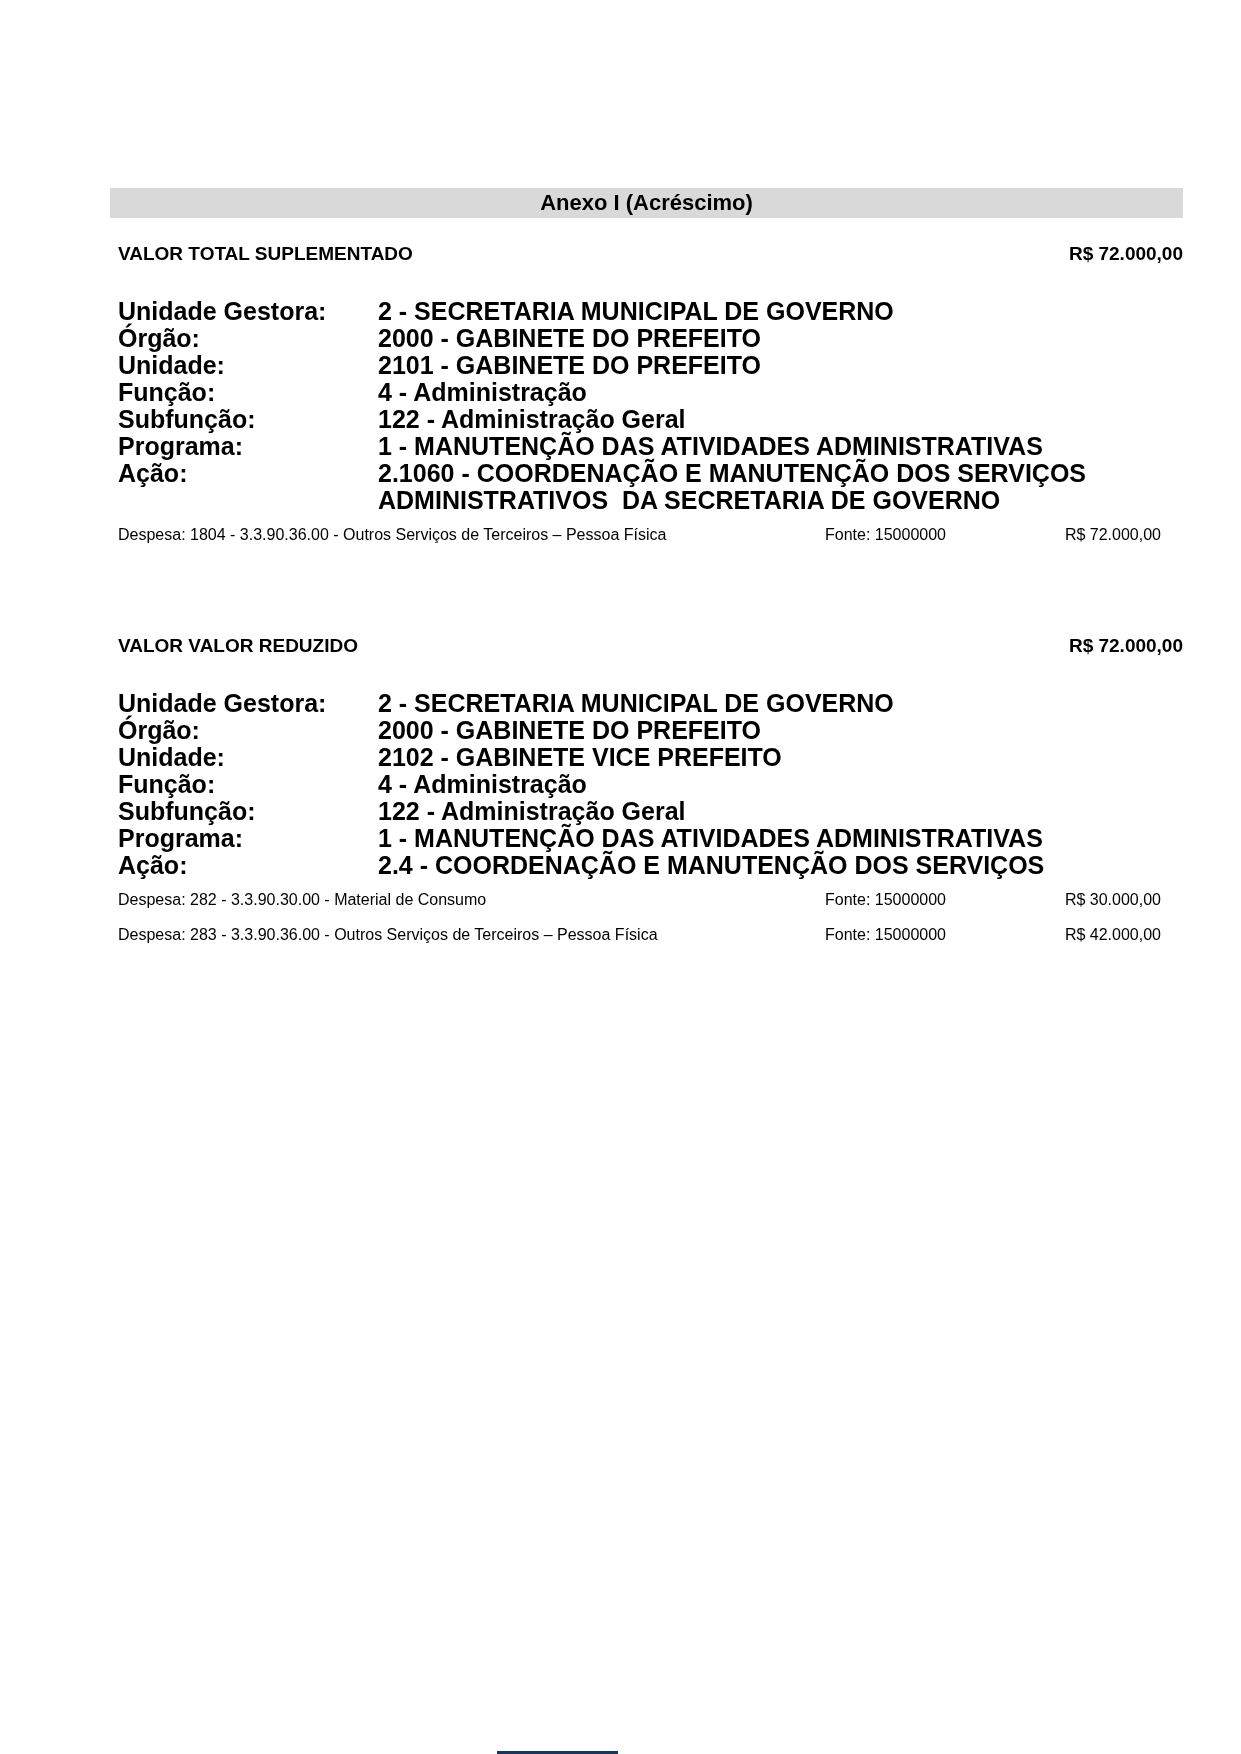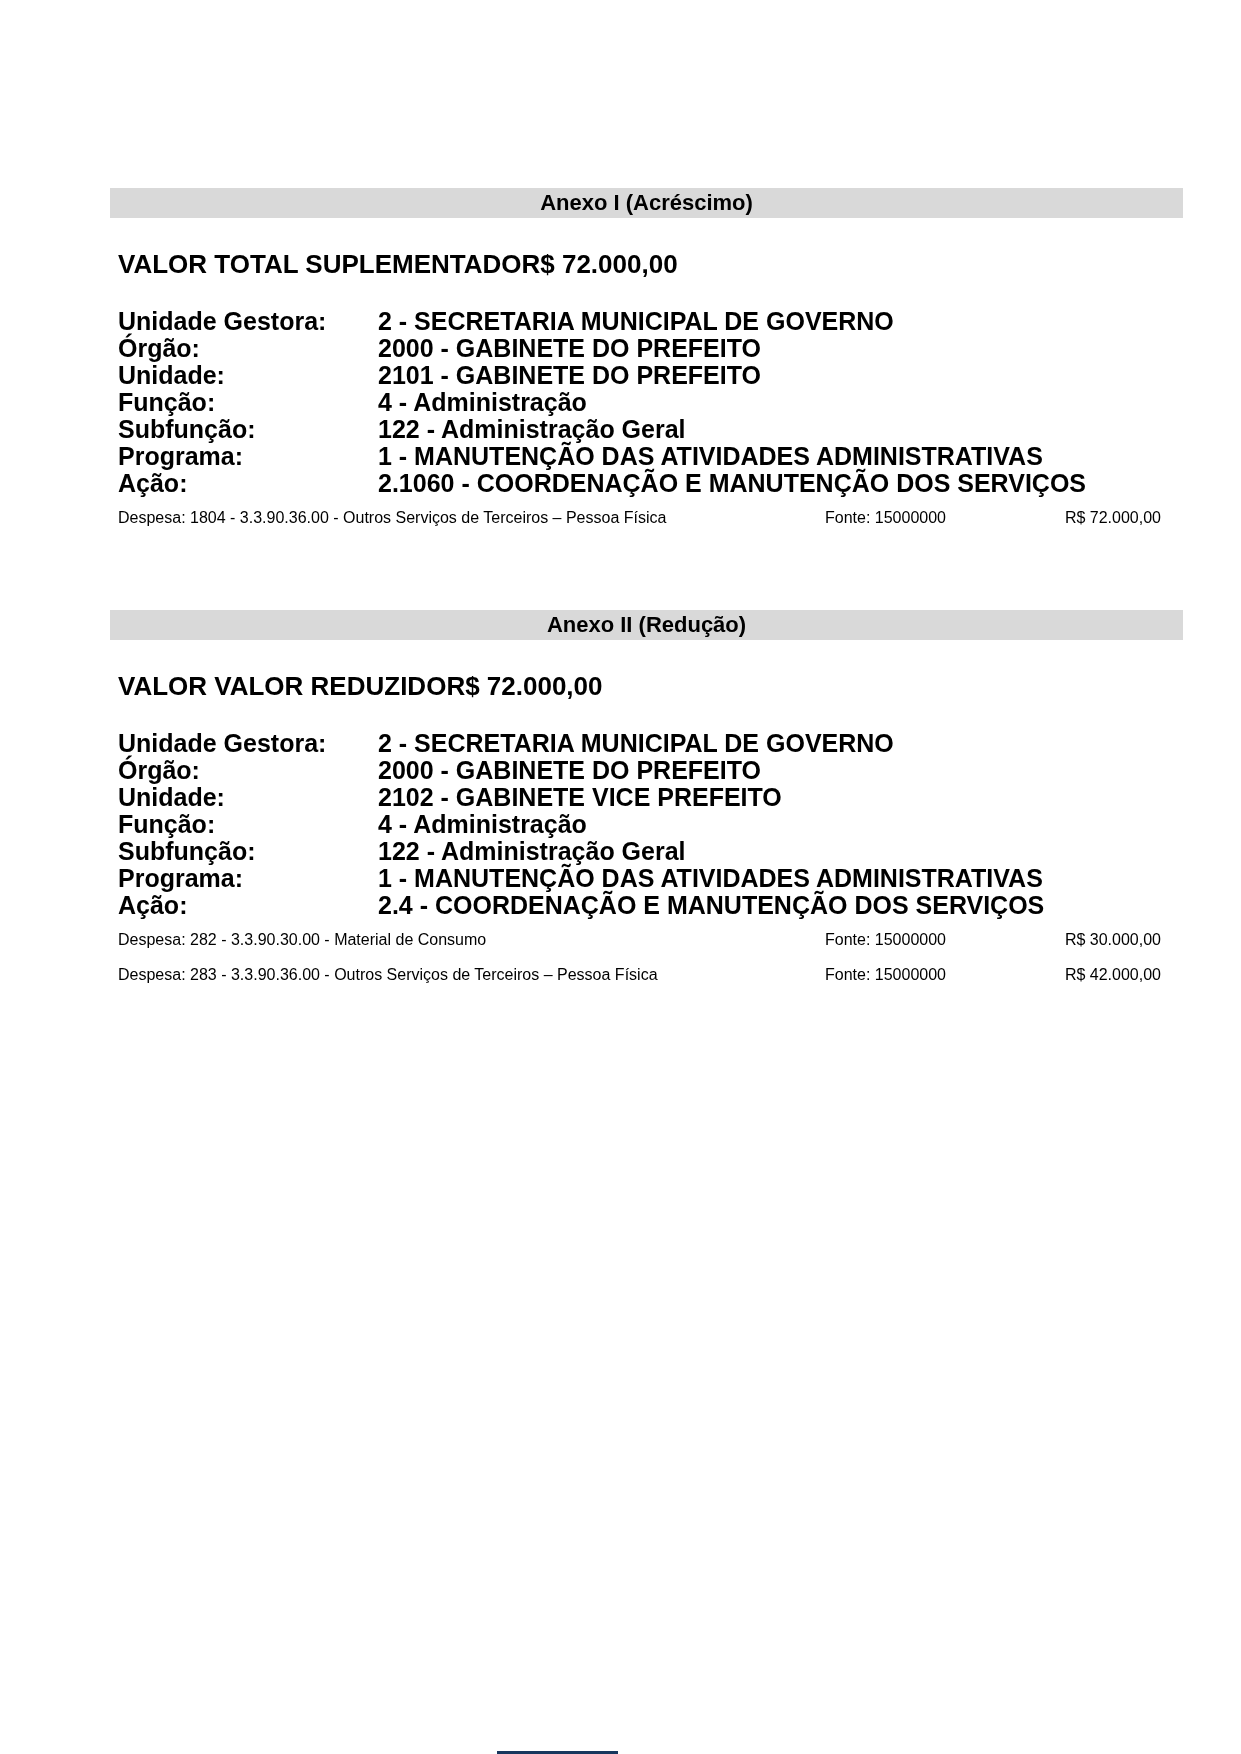--- a/index.html
+++ b/index.html
@@ -26,25 +26,26 @@
     background: #d9d9d9;
     display: flex;
     align-items: center;
     justify-content: center;
     font-weight: bold;
     font-size: 22px;
     line-height: 30px;
     white-space: pre;
   }
   .total-row {
-    margin-top: 35px;
-    display: flex;
+    margin-top: 25px;
+    display: flex;
+    justify-content: space-between;
     align-items: baseline;
     font-weight: bold;
-    font-size: 26px;
+    font-size: 19px;
     line-height: 22px;
     padding-left: 8px;
   }
   .fields {
     margin-top: 33px;
     font-weight: bold;
     font-size: 25px;
     padding-left: 8px;
   }
   .field-row {
@@ -133,35 +134,36 @@
         <span class="field-value">122 - Administração Geral</span>
       </div>
       <div class="field-row">
         <span class="field-label">Programa:</span>
         <span class="field-value">1 - MANUTENÇÃO DAS ATIVIDADES ADMINISTRATIVAS</span>
       </div>
       <div class="field-row">
         <span class="field-label">Ação:</span>
         <span class="field-value">2.1060 - COORDENAÇÃO E MANUTENÇÃO DOS SERVIÇOS</span>
       </div>
+      <div class="field-row">
+        <span class="field-label"></span>
+        <span class="field-value">ADMINISTRATIVOS  DA SECRETARIA DE GOVERNO</span>
+      </div>
     </div>
 
     <div class="despesas">
       <div class="despesa-row">
         <span class="despesa-desc">Despesa: 1804 - 3.3.90.36.00 - Outros Serviços de Terceiros – Pessoa Física</span>
         <span class="despesa-fonte">Fonte: 15000000</span>
         <span class="despesa-amount">R$ 72.000,00</span>
       </div>
     </div>
   </section>
 
   <section class="section" id="anexo2">
-    <div class="header-bar">
-      <span>Anexo II (Redução)</span>
-    </div>
 
     <div class="total-row">
       <span>VALOR VALOR REDUZIDO</span>
       <span>R$ 72.000,00</span>
     </div>
 
     <div class="fields">
       <div class="field-row">
         <span class="field-label">Unidade Gestora:</span>
         <span class="field-value">2 - SECRETARIA MUNICIPAL DE GOVERNO</span>

